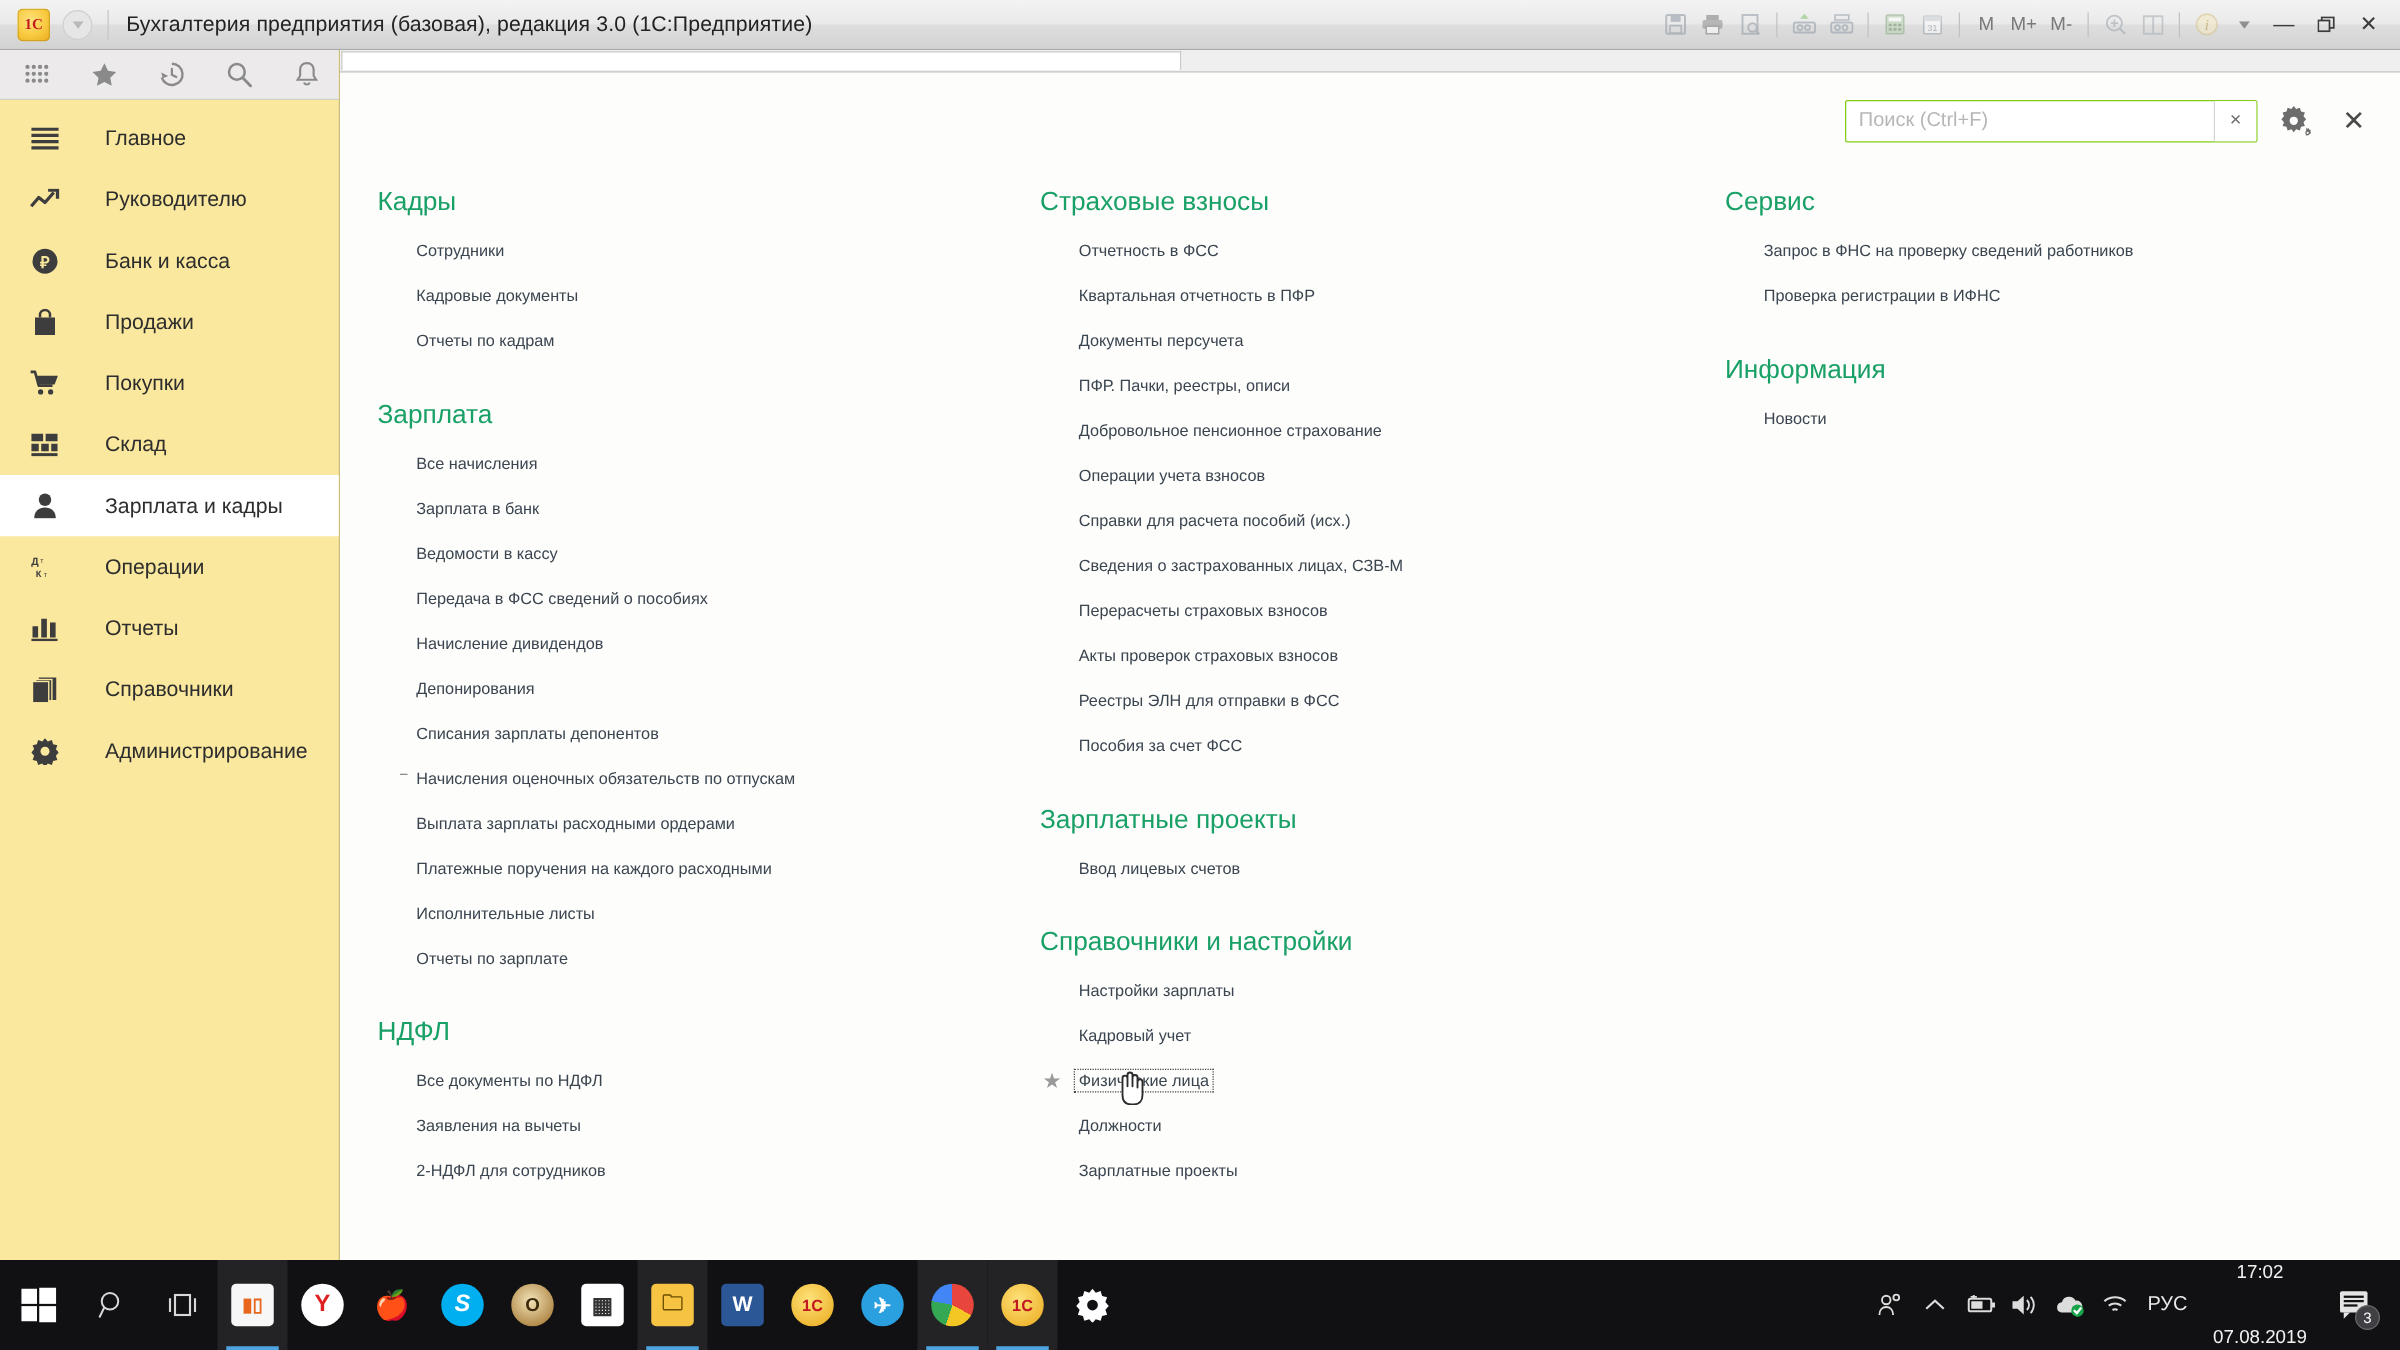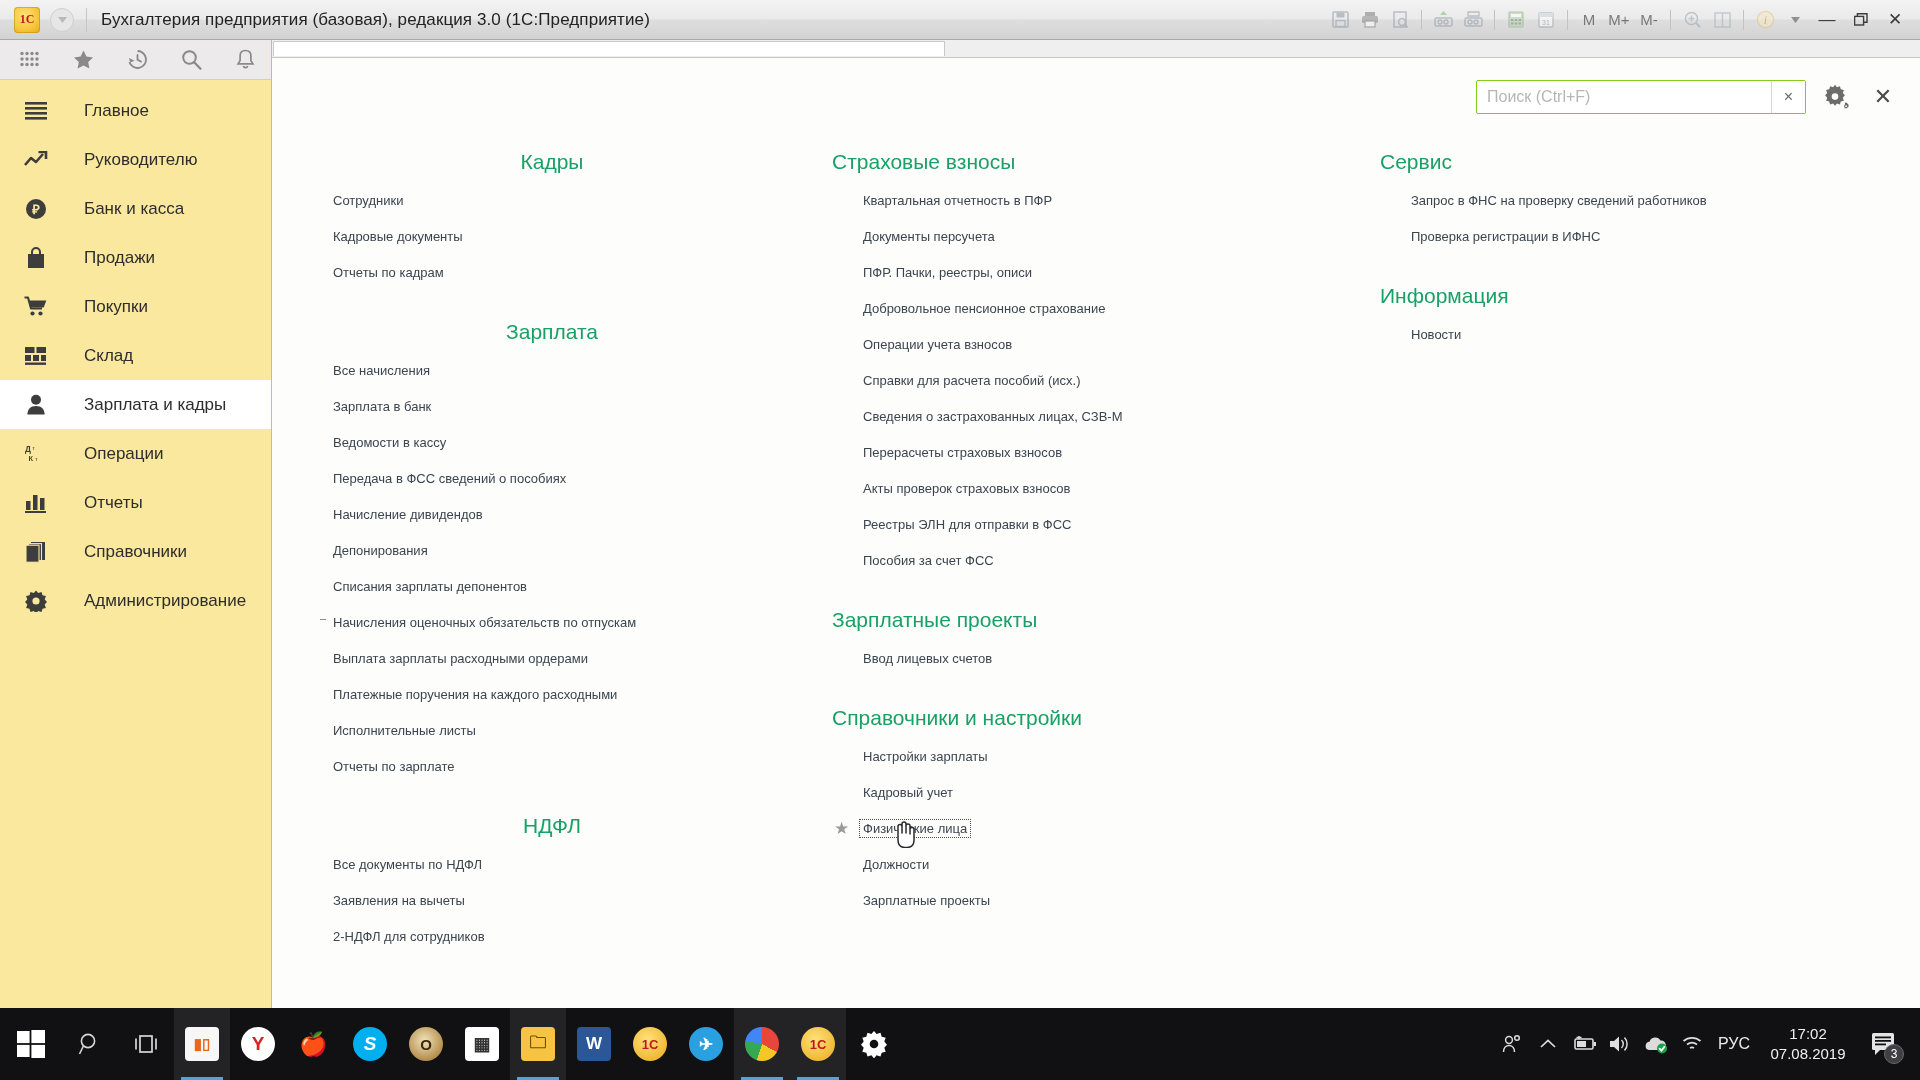--- a/index.html
+++ b/index.html
@@ -103,21 +103,21 @@
   }
   .ctl-gear, .ctl-close {
     width: 30px; height: 30px; display: flex; align-items: center; justify-content: center;
   }
 
   .columns {
     position: absolute; left: 0; top: 110px; width: 1648px; height: 860px;
     display: flex;
   }
   .col { padding-left: 30px; }
-  .col1 { width: 530px; text-align: center; }
+  .col1 { width: 530px; }
   .col2 { width: 548px; }
   .col3 { width: 560px; }
 
   .sect-title {
     color: #19a067; font-size: 21px; margin: 0 0 8px 0; white-space: nowrap;
   }
   .sect { margin-bottom: 30px; }
   .sect .links { padding-left: 28px; }
   .link-row {
     position: relative; height: 36px; display: flex; align-items: center;
@@ -161,21 +161,21 @@
     content: ""; position: absolute; bottom: 0; left: 7px; width: 42px; height: 3px;
     background: #4ea3e0;
   }
   .tray { margin-left: auto; display: flex; align-items: center; height: 53px; padding-right: 10px; gap: 0; }
   .tray-ic {
     min-width: 36px; height: 72px; display: flex; align-items: center; justify-content: center;
     color: #e9e9e9; font-size: 16px;
   }
   .tray-lang { min-width: 48px; color: #e9e9e9; font-size: 16px; display: flex; align-items: center; justify-content: center; height: 72px; }
   .tray-clock {
-    display: flex; flex-direction: column; align-items: center; justify-content: center;
+    display: flex; flex-direction: column; align-items: center; justify-content: space-between;
     height: 72px; color: #f0f0f0; font-size: 15px; line-height: 1.35; min-width: 100px;
   }
   .tray-notif { width: 52px; height: 72px; display: flex; align-items: center; justify-content: center; position: relative; }
   .notif-badge {
     position: absolute; right: 6px; bottom: 16px; width: 20px; height: 20px; border-radius: 50%;
     background: #3f3f44; color: #fff; font-size: 12px; display: flex; align-items: center; justify-content: center;
     border: 1px solid #6a6a6a;
   }
   .app-ico { width: 34px; height: 34px; border-radius: 4px; display: flex; align-items: center; justify-content: center; font-size: 15px; font-weight: bold; color: #fff; }
 </style>
@@ -568,20 +568,23 @@
         </div>
 
       </div>
 
       <div class="col col2">
 
         <div class="sect">
           <div class="sect-title">Страховые взносы</div>
           <div class="links">
             <div class="link-row">
+                <span class="link">Отчетность в ФСС</span>
+              </div>
+            <div class="link-row">
                 <span class="link">Квартальная отчетность в ПФР</span>
               </div>
             <div class="link-row">
                 <span class="link">Документы персучета</span>
               </div>
             <div class="link-row">
                 <span class="link">ПФР. Пачки, реестры, описи</span>
               </div>
             <div class="link-row">
                 <span class="link">Добровольное пенсионное страхование</span>

